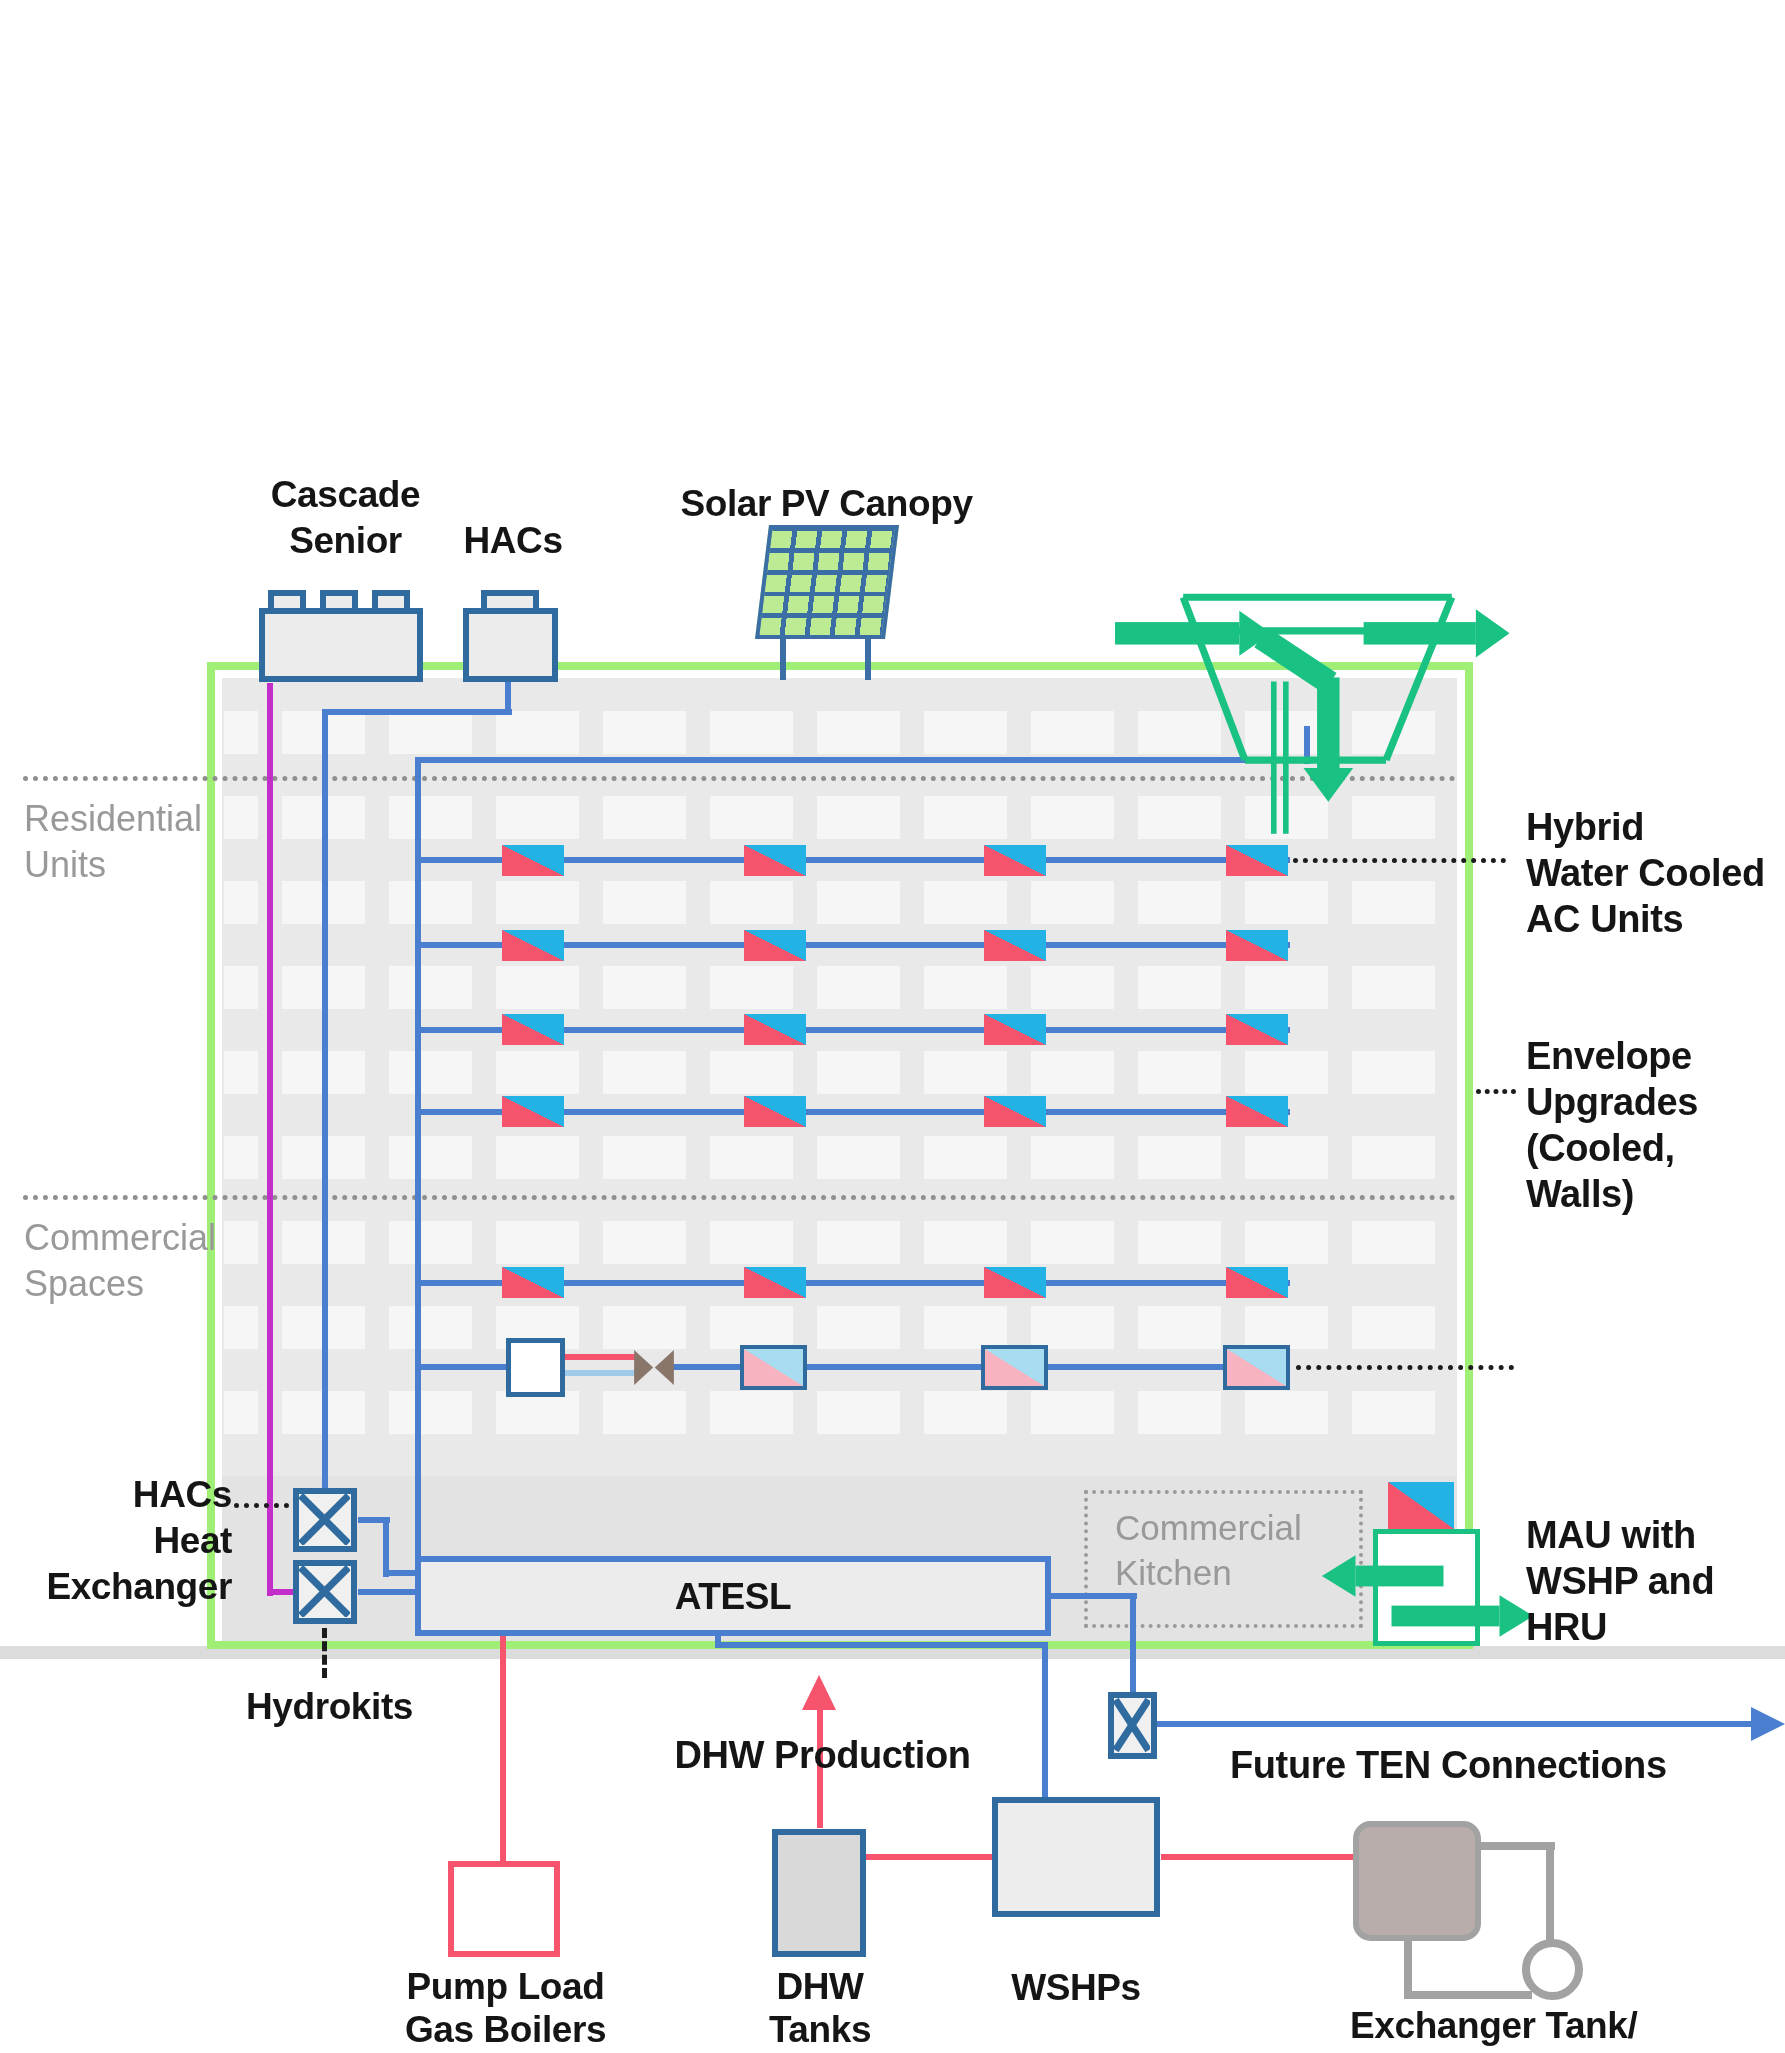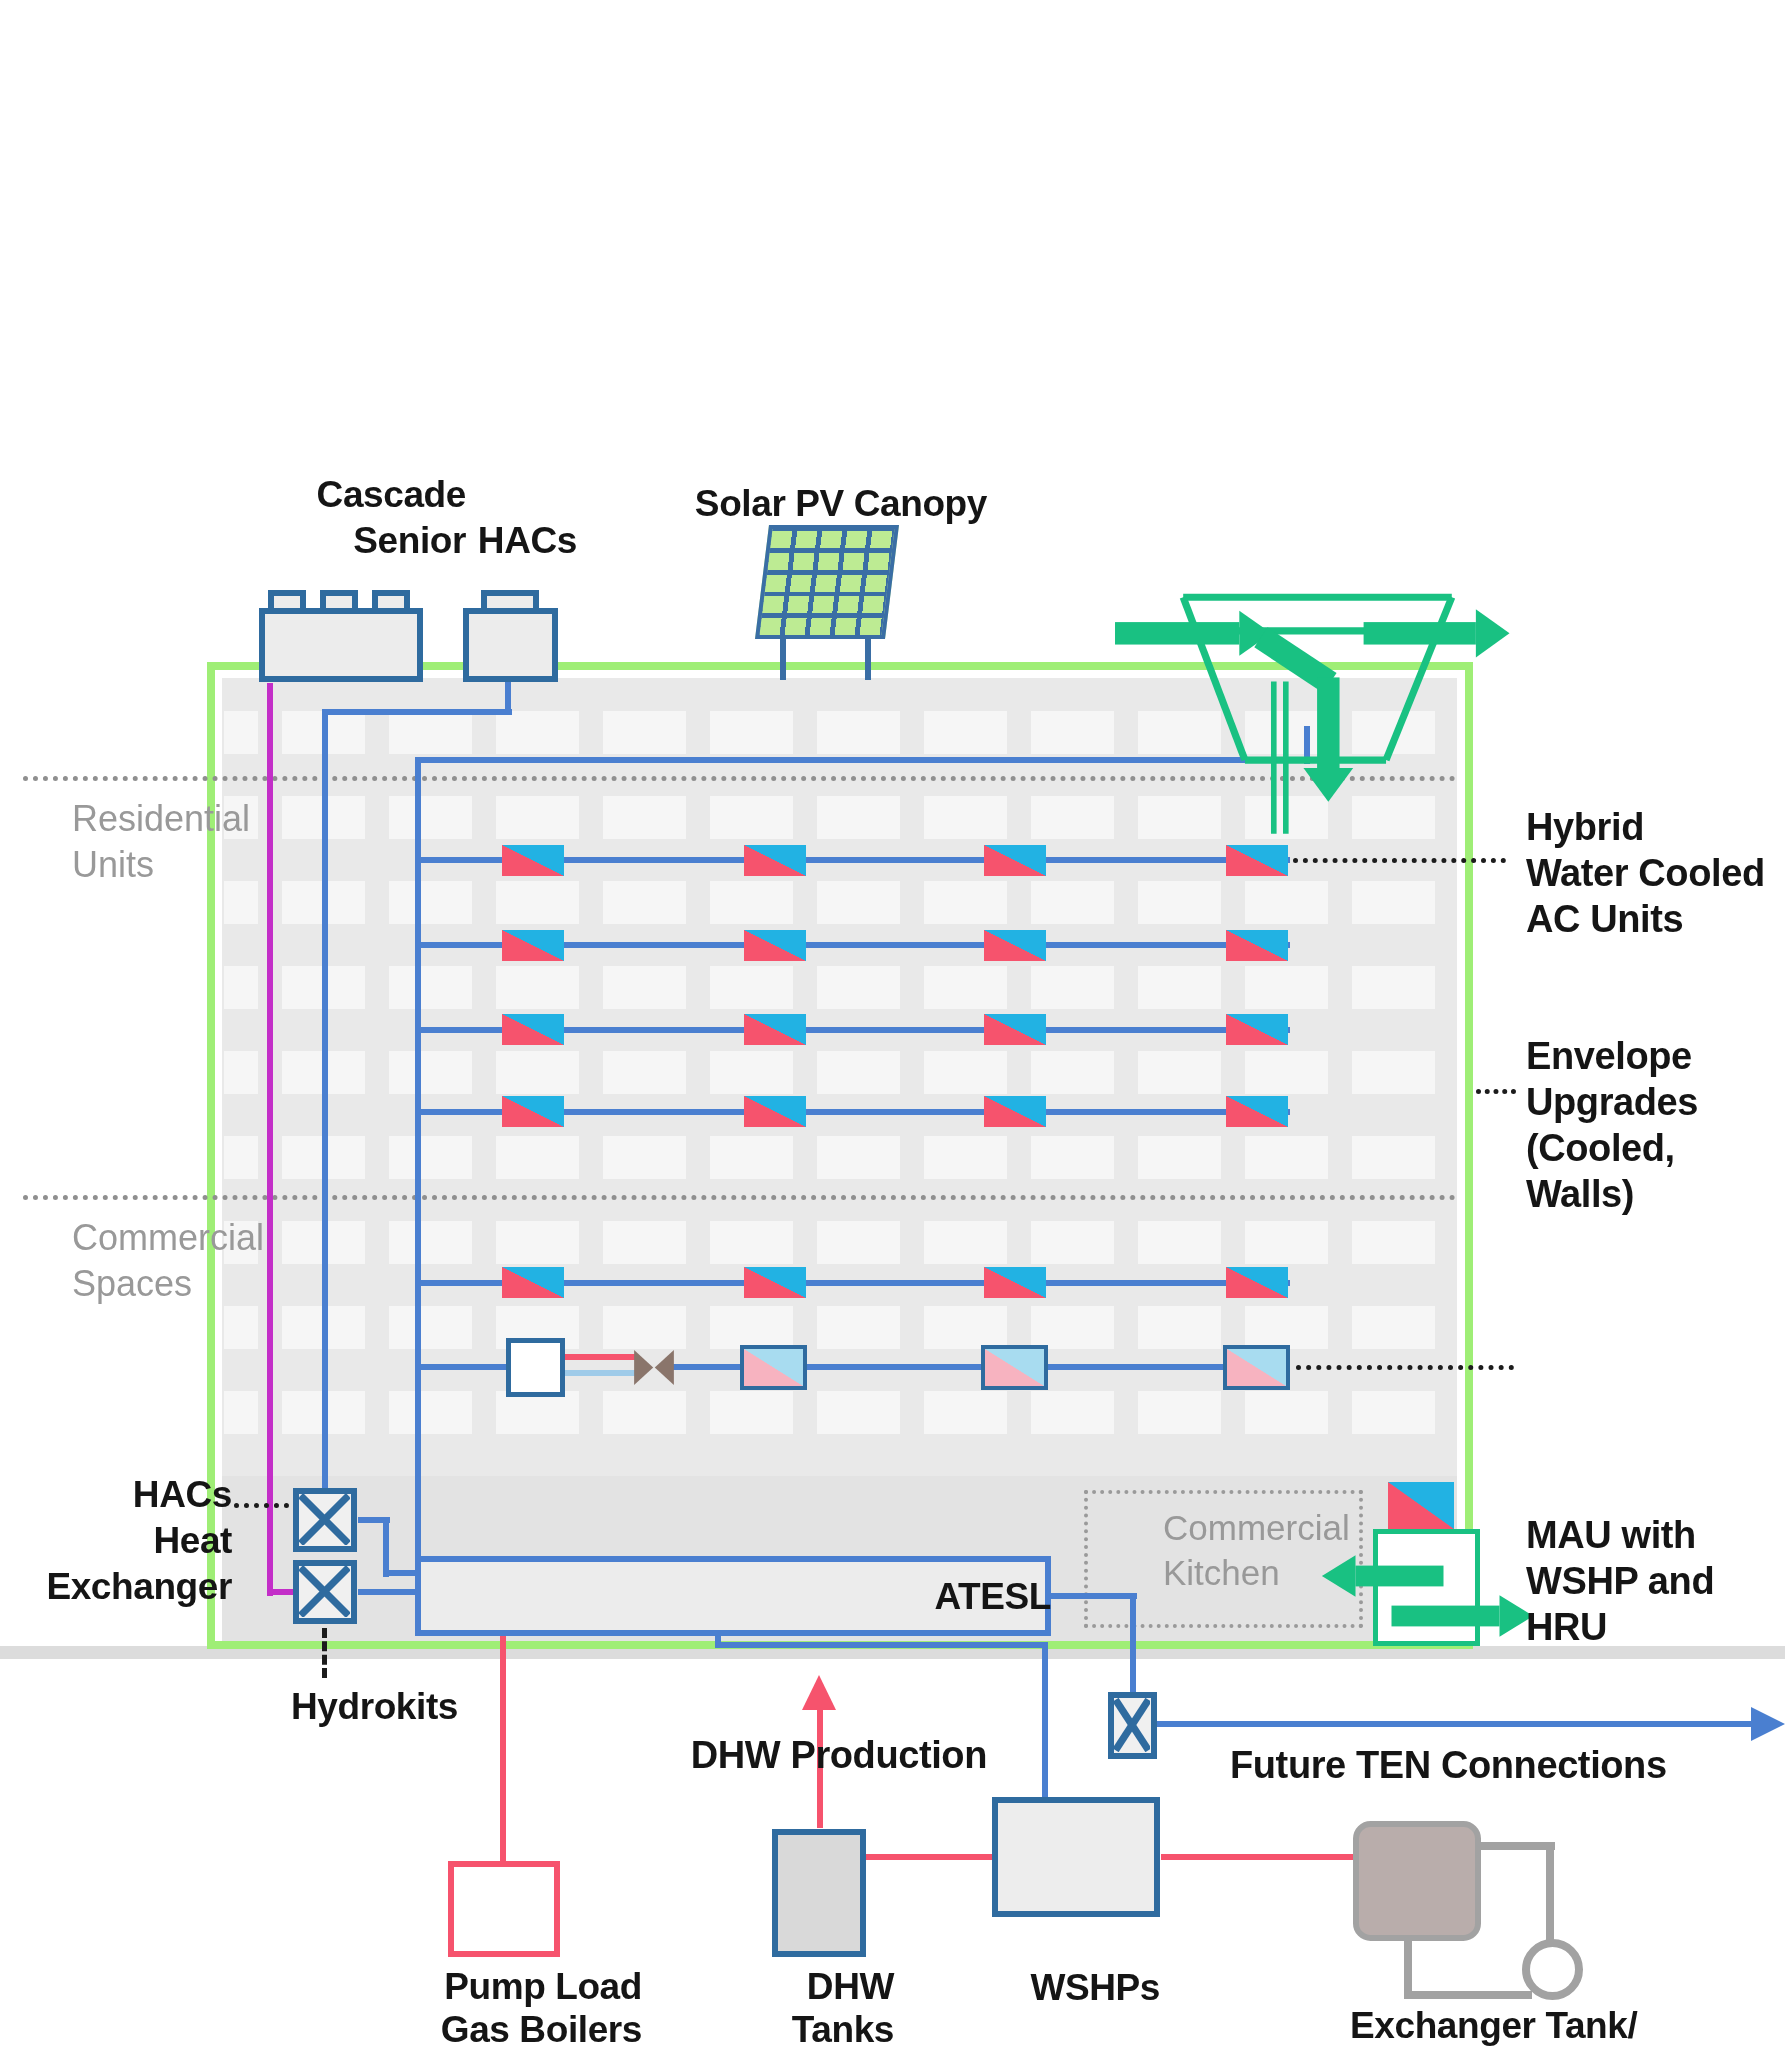--- a/index.html
+++ b/index.html
@@ -7,22 +7,22 @@
   .abs{position:absolute;}
   .h{position:absolute;height:6.4px;}
   .v{position:absolute;width:6.4px;}
   .blue{background:var(--line_blue);}
   .red{background:var(--red);}
   .mag{background:var(--magenta);}
   .pale{background:var(--pale_blue);}
   .pipe{background:var(--pipe_gray);}
   .lbl{position:absolute;font-weight:bold;font-size:37px;line-height:46px;color:#151515;letter-spacing:-0.4px;}
   .lbl.big{font-size:38px;}
-  .glbl{position:absolute;font-size:36px;line-height:46px;color:#999;margin-left:48px;}
-  .ctr{text-align:right;}
+  .glbl{position:absolute;font-size:36px;line-height:46px;color:#999;}
+  .ctr{text-align:center;}
   .dots{position:absolute;height:0;border-top:5.6px dotted #8f8f8f;}
   .leader{position:absolute;height:0;border-top:5.6px dotted #1c1c1c;}
   .vleader{position:absolute;width:0;border-left:5.6px dashed #1c1c1c;}
   .box{position:absolute;box-sizing:border-box;}
   .steel{border:6.4px solid var(--steel);background:#ececec;}
   .facade{left:222px;top:678px;width:1235px;height:968px;background-color:#f6f6f6;
     background-image:repeating-linear-gradient(90deg,#e9e9e9 0 24px,transparent 24px 107px),
                      repeating-linear-gradient(0deg,#e9e9e9 0 42px,transparent 42px 85px);
     background-position:36px 0,0 0;}
   .greenframe{left:207px;top:662px;width:1266px;height:987px;border:8px solid var(--green_border);}

